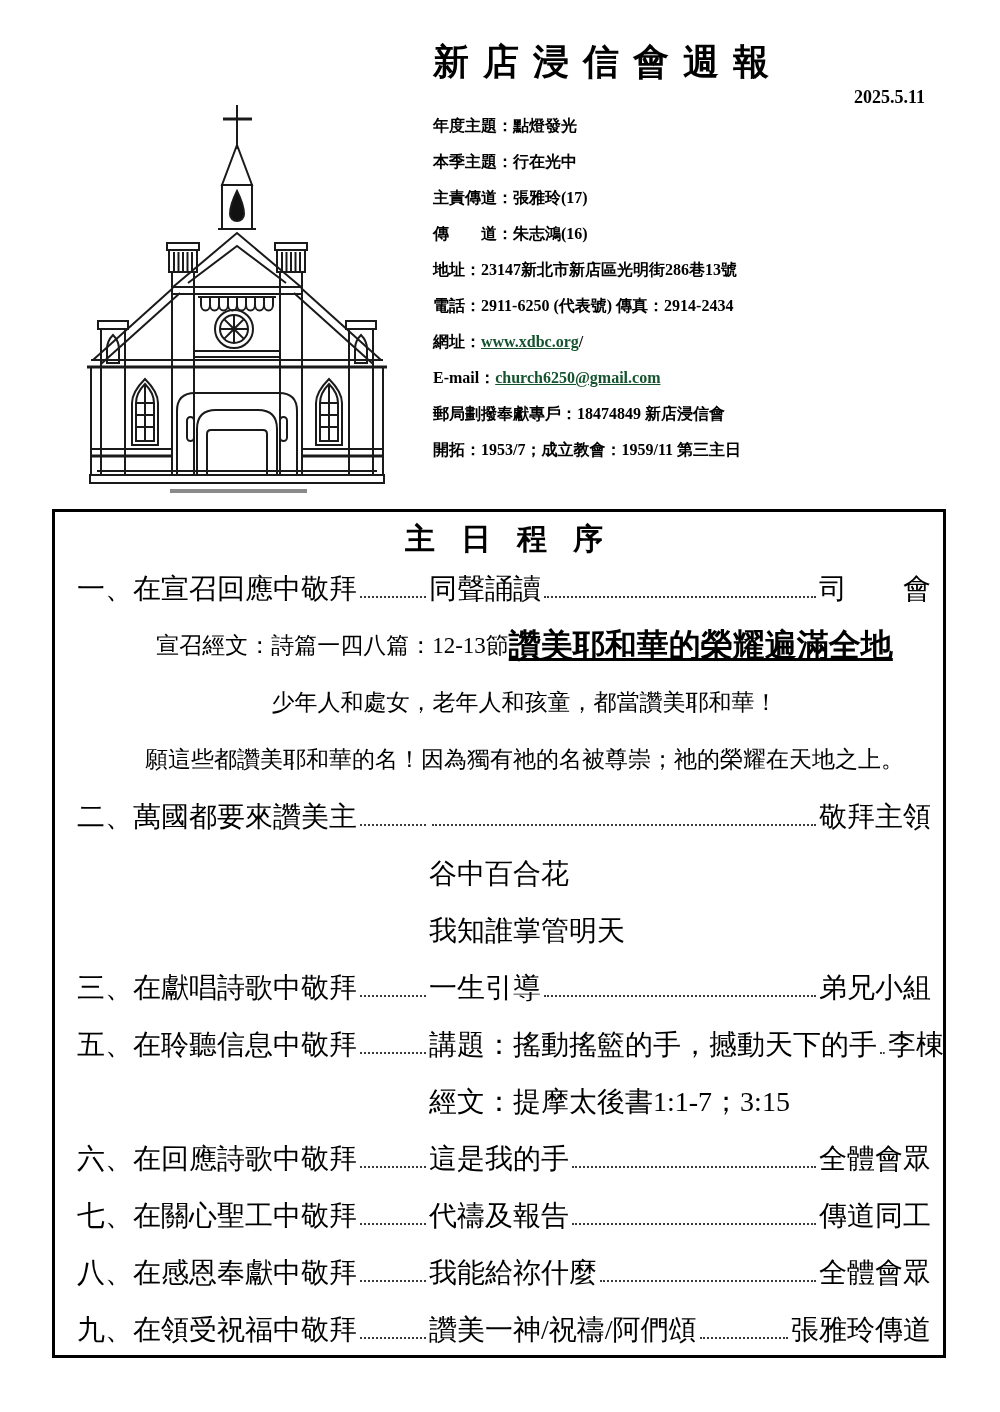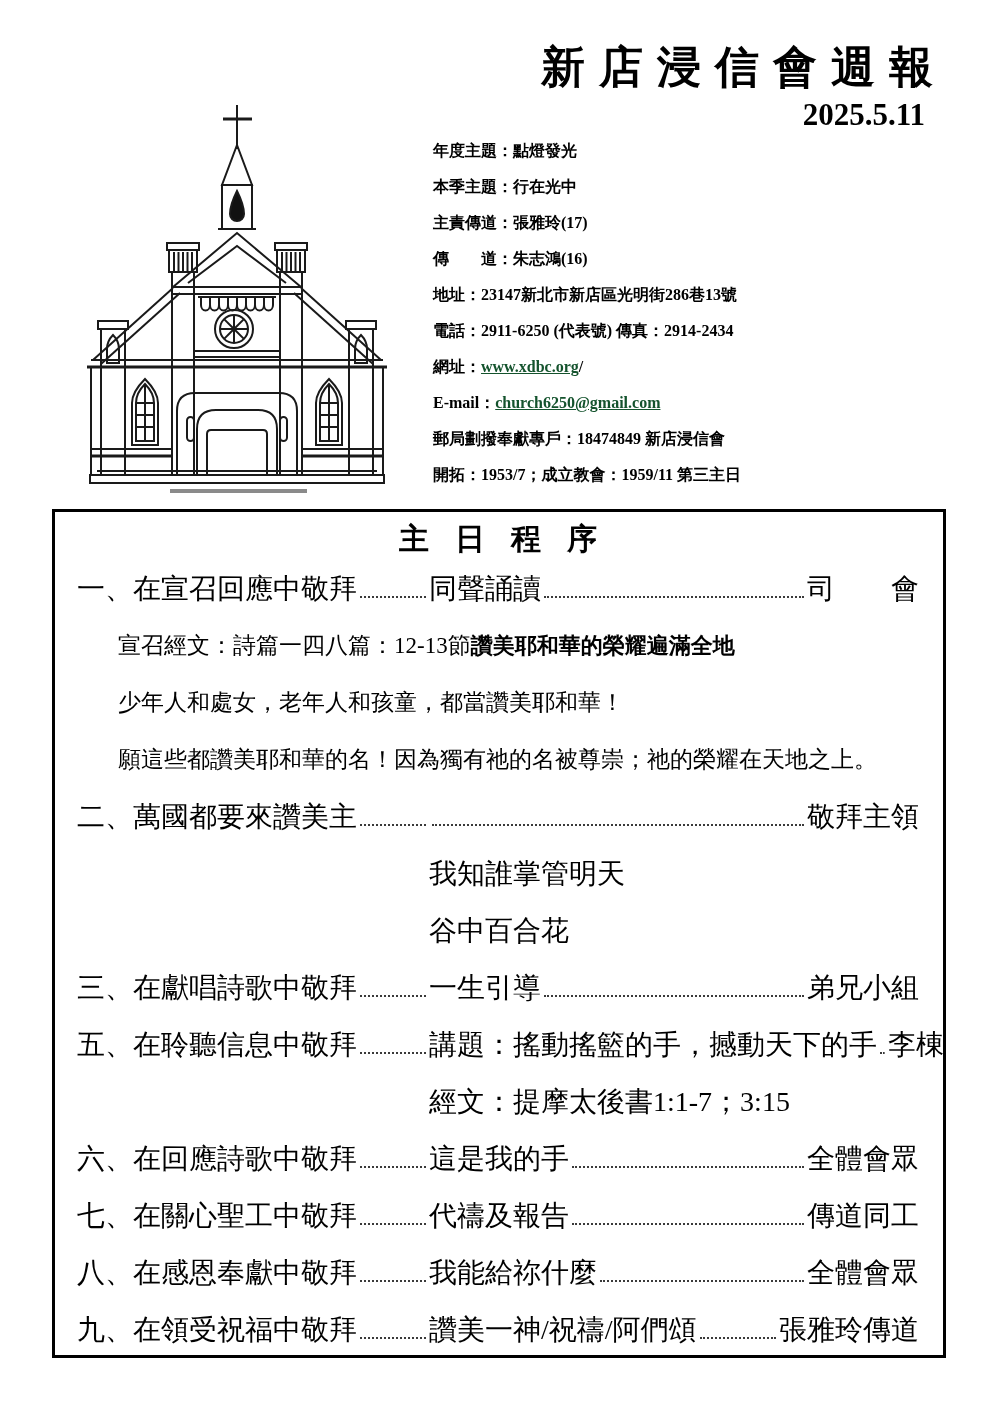--- a/index.html
+++ b/index.html
@@ -5,49 +5,48 @@
   html,body { margin:0; padding:0; background:#ffffff; }
   .page {
     position:relative; width:1000px; height:1412px; background:#fff;
     font-family:"Liberation Serif","DejaVu Serif",serif; color:#000;
     overflow:hidden;
   }
   
   .church-art { position:absolute; left:85px; top:97px; width:304px; height:410px; }
   .hdr { position:absolute; left:433px; top:40px; width:514px; }
   .hdr-title {
-    font-size:44px; font-weight:700; letter-spacing:14px; white-space:nowrap;
+    font-size:36px; font-weight:700; letter-spacing:14px; white-space:nowrap;
     line-height:1.25;
-    text-align:right;
-  }
-  .hdr-date { text-align:right; padding-right:22px; font-weight:700; font-size:31px; margin-top:2px; }
+  }
+  .hdr-date { text-align:right; padding-right:22px; font-weight:700; font-size:18px; margin-top:2px; }
   .info-line { font-size:16px; font-weight:700; line-height:36px; white-space:nowrap; }
   .lnk { color:#14532d; text-decoration:underline; font-weight:700; cursor:pointer; }
   
   .program-box {
     position:absolute; left:52px; top:509px; width:894px; height:849px;
     border:3px solid #000; box-sizing:border-box;
-    padding:6px 24px 0 22px; overflow:hidden;
+    padding:6px 12px 0 22px; overflow:hidden;
   }
   .program-title {
     text-align:center; font-size:30px; font-weight:700; letter-spacing:26px;
     text-indent:26px; line-height:42px; margin:0;
   }
   .prow { height:57px; display:flex; align-items:center; font-size:28px; white-space:nowrap; }
   .pleft { display:flex; align-items:center; flex:0 0 352px; min-width:0; }
   .plabel { white-space:nowrap; }
   .leader {
     flex:1 1 auto; min-width:5px; height:0;
     border-bottom:2.5px dotted #3a3a3a; align-self:center;
     transform:translateY(8px); margin:0 3px;
   }
   .psong, .pperson { white-space:nowrap; }
   .prow.sub { padding-left:352px; }
-  .prow.scripture { padding-left:41px; font-size:23px; }
-  .emph { font-weight:700; font-size:22px; }
+  .prow.scripture { padding-left:41px; font-size:23px;justify-content:center; }
+  .emph { font-weight:700; font-size:32px;text-decoration:underline; }
 </style>
 </head>
 <body>
 
 <div class="page">
 
   <div class="church-art">
     <svg viewBox="0 0 304 410" width="304" height="410" xmlns="http://www.w3.org/2000/svg">
       <g fill="none" stroke="#1a1a1a" stroke-width="2">
 
@@ -205,25 +204,25 @@
     <div class="prow">
       <span class="pleft">
           <span class="plabel">二、萬國都要來讚美主</span>
           <span class="leader"></span>
         </span>
         <span class="leader"></span>
         <span class="pperson">敬拜主領</span>
     </div>
 
     <div class="prow sub">
+      <span class="psong">谷中百合花</span>
+    </div>
+
+    <div class="prow sub">
       <span class="psong">我知誰掌管明天</span>
-    </div>
-
-    <div class="prow sub">
-      <span class="psong">谷中百合花</span>
     </div>
 
     <div class="prow">
       <span class="pleft">
           <span class="plabel">三、在獻唱詩歌中敬拜</span>
           <span class="leader"></span>
         </span>
         <span class="psong">一生引導</span>
         <span class="leader"></span>
         <span class="pperson">弟兄小組</span>

